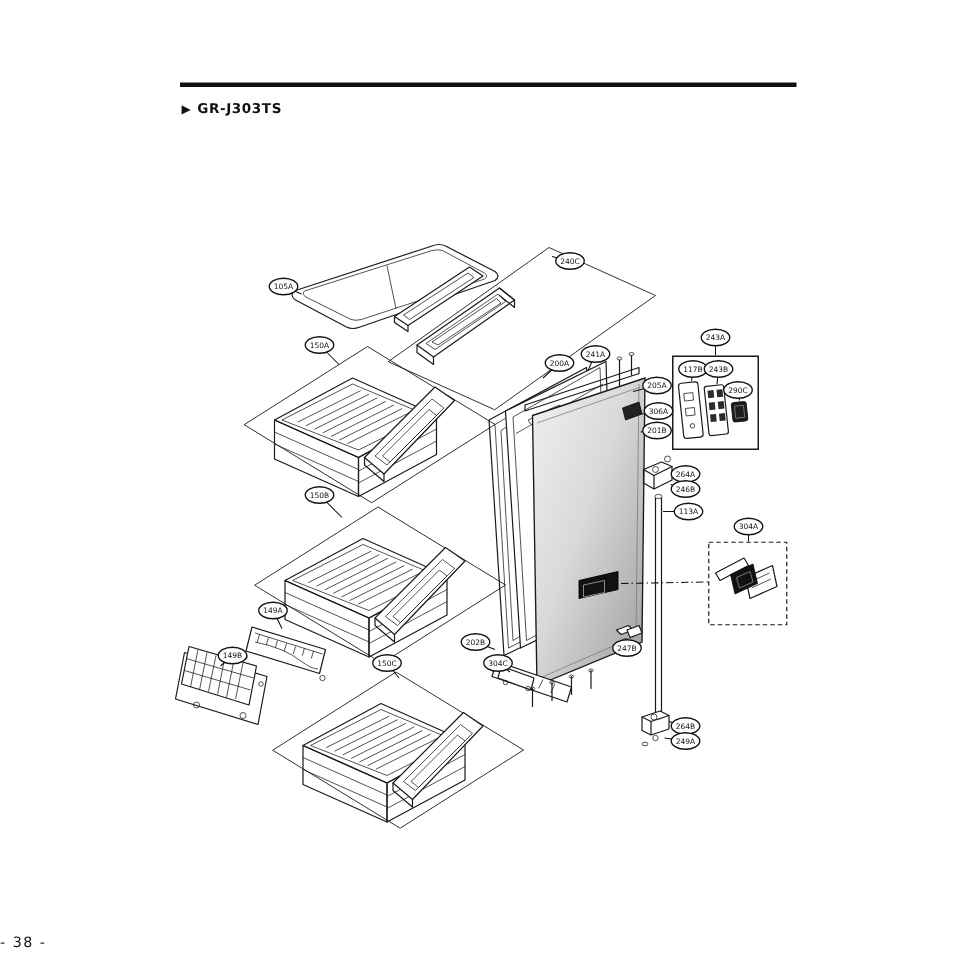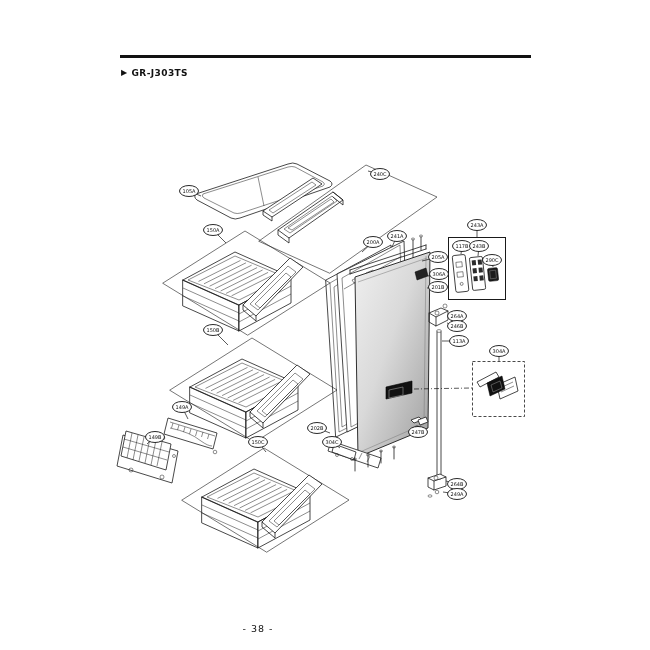--- a/index.html
+++ b/index.html
@@ -4,21 +4,21 @@
 <style>
   html,body{margin:0;padding:0;background:#e8e8e8;}
   .page{
     position:relative;width:650px;height:650px;background:#ffffff;
     font-family:"DejaVu Sans", sans-serif;color:#111;overflow:hidden;
   }
   .top-rule{position:absolute;left:120px;top:55px;width:411px;height:3px;background:#111;}
   .model-line{position:absolute;left:121px;top:68px;font-size:9px;font-weight:bold;
     letter-spacing:.4px;display:flex;align-items:center;gap:4px;}
   .model-marker{font-size:8px;line-height:1;}
-  .page-num{position:absolute;left:0;top:623px;width:516px;text-align:center;
+  .page-num{position:absolute;left:0;top:623px;width:516px;text-align:left;
     font-size:9.5px;letter-spacing:1px;}
   svg{position:absolute;left:0;top:0;}
   .ln{stroke:#1a1a1a;fill:none;stroke-width:.8;stroke-linejoin:round;stroke-linecap:round;}
   .thin{stroke:#1a1a1a;fill:none;stroke-width:.5;}
   .wfill{fill:#ffffff;stroke:#1a1a1a;stroke-width:.8;stroke-linejoin:round;}
   .callout-oval{fill:#fff;stroke:#111;stroke-width:.9;}
   .callout-text{font:5px "DejaVu Sans",sans-serif;text-anchor:middle;fill:#111;}
   .leader{stroke:#111;stroke-width:.7;fill:none;}
 </style>
 </head>

